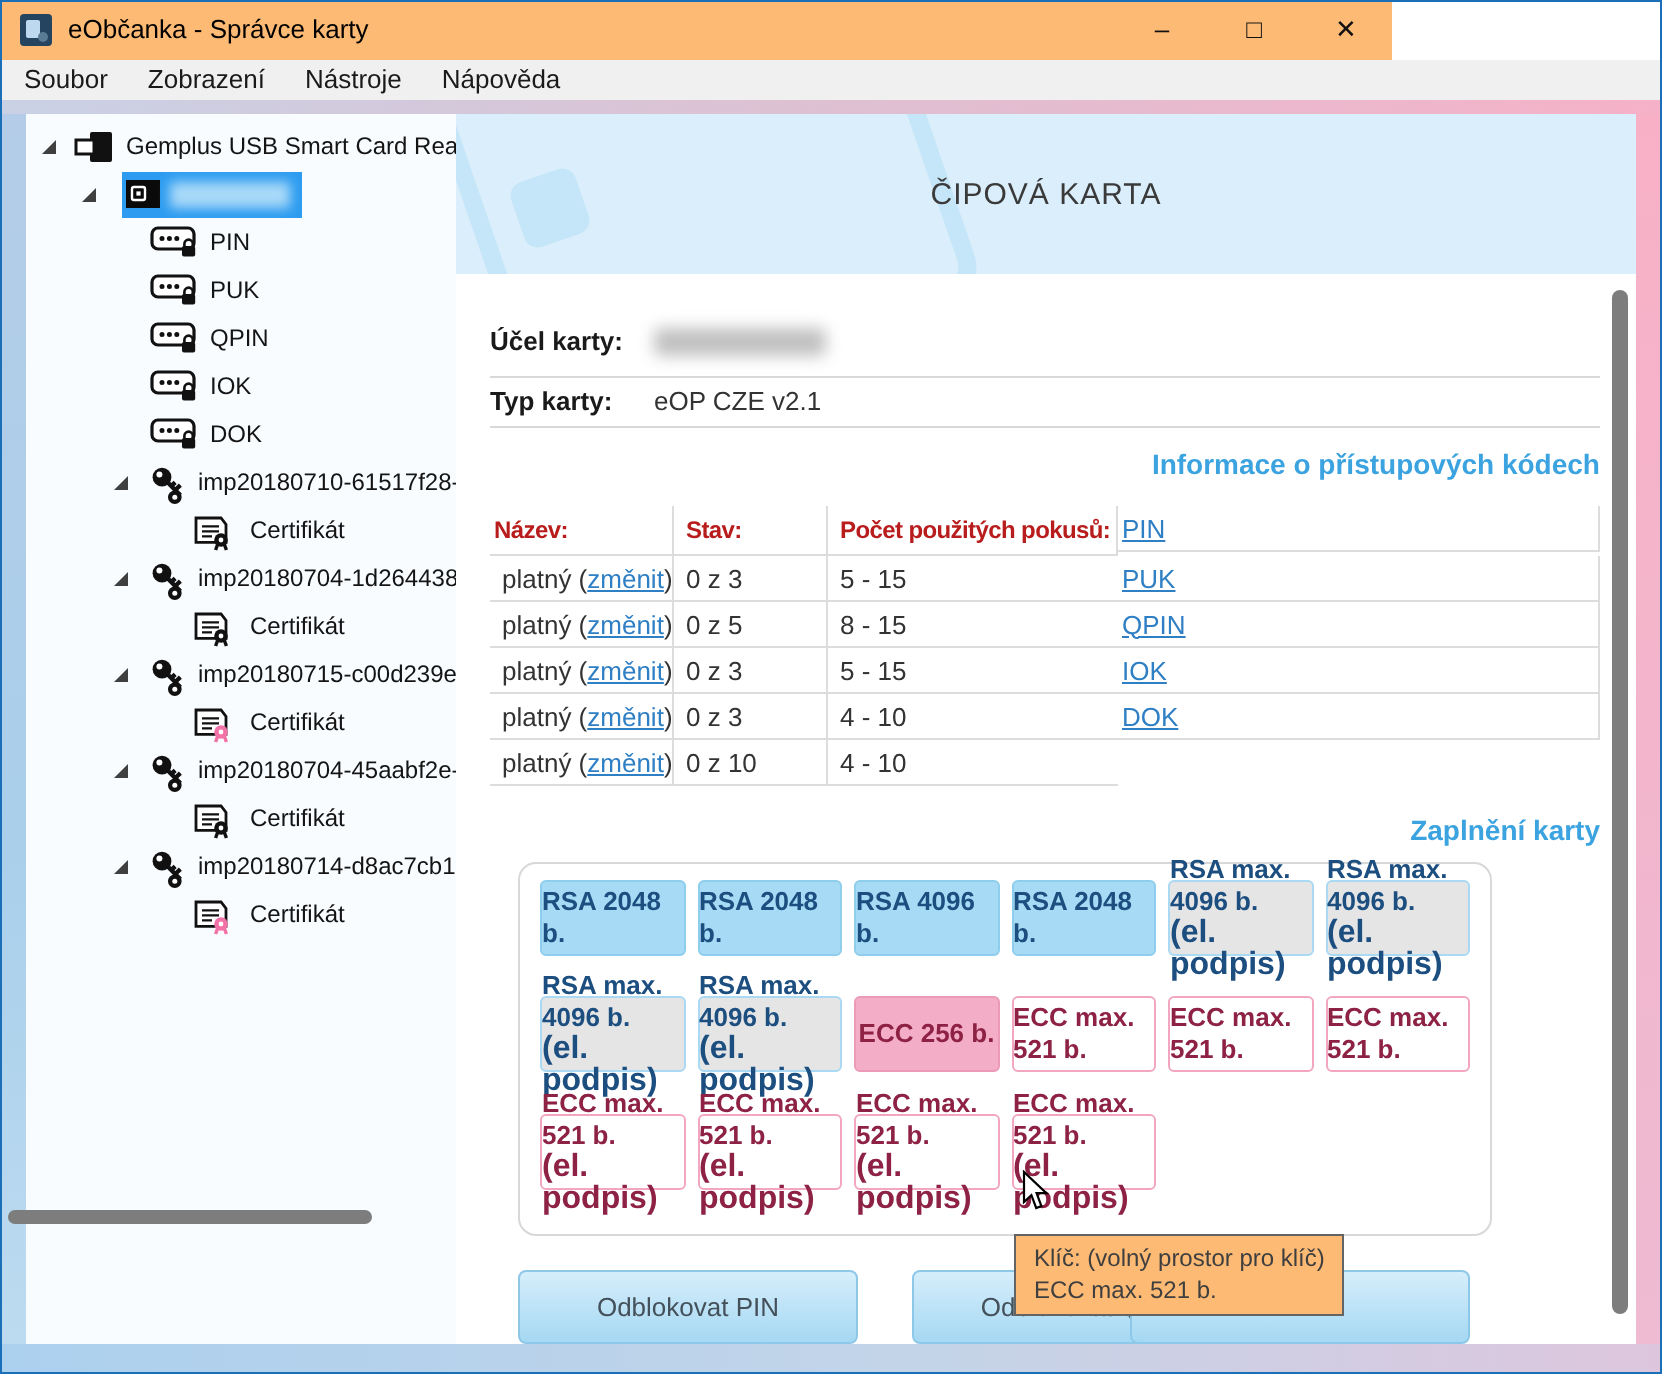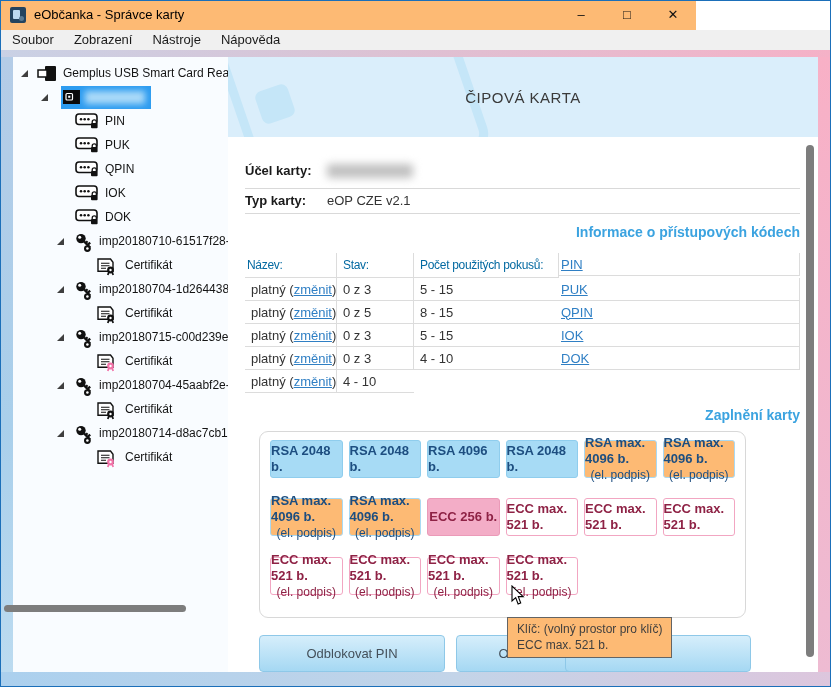--- a/index.html
+++ b/index.html
@@ -49,35 +49,35 @@
   .info-label{position:absolute;left:0;top:3px;font-size:13px;font-weight:bold;color:#1a1a1a}
   .info-value{position:absolute;left:82px;top:3px;font-size:13px;color:#333}
   .num-blur{position:absolute;left:82px;top:4px;width:86px;height:14px;background:#c0c0c0;filter:blur(4px);border-radius:3px}
 
   .section-heading{position:absolute;left:17px;width:555px;text-align:right;font-size:14px;font-weight:bold;color:#3ba3e0}
   #codes-heading{top:167px}
   #capacity-heading{top:350px}
 
   #codes-table{position:absolute;left:17px;top:196px;width:555px;display:grid;grid-template-columns:92px 77px 145px 1fr}
   .ct-cell{border-bottom:1px solid #dcdcdc;font-size:13px;color:#333;display:flex;align-items:center;padding:0 6px;height:23px;box-sizing:border-box;white-space:nowrap}
-  .ct-head{height:25px;font-weight:normal;color:#0369a1;font-size:12px;letter-spacing:-.3px}
+  .ct-head{height:25px;font-weight:bold;color:#b91c1c;font-size:12px;letter-spacing:-.3px}
   .ct-c0{padding-left:2px}
   .ct-vr{border-right:1px solid #dcdcdc}
   .ct-cell a{color:#2f7fc4;text-decoration:underline}
 
   #slot-box{position:absolute;left:31px;top:374px;width:487px;height:187px;border:1px solid #d8d8d8;border-radius:9px;box-sizing:border-box;background:#fff;padding:8px 10px}
   #slot-grid{display:grid;grid-template-columns:repeat(6,1fr);gap:6px;height:100%}
   .slot{height:38px;border-radius:3px;display:flex;flex-direction:column;align-items:center;justify-content:center;font-size:13px;font-weight:bold;box-sizing:border-box;line-height:16px}
-  .slot .sub{font-weight:normal;font-size:12px}
+  .slot .sub{font-weight:bold;font-size:16px}
   .blue-fill{background:#a7dbf5;border:1px solid #8fcded;color:#1d4e80}
-  .blue-outline{background:#fdba74;border:1px solid #a9d9f3;color:#1d4e80}
+  .blue-outline{background:#e5e5e5;border:1px solid #a9d9f3;color:#1d4e80}
   .pink-fill{background:#f3adc7;border:1px solid #eb9ab8;color:#8e2245}
   .pink-outline{background:#fff;border:1px solid #f2a6c2;color:#8e2245}
 
-  .action-btn{position:absolute;width:186px;height:37px;border:1px solid #8ec8e8;border-radius:4px;
+  .action-btn{position:absolute;width:170px;height:37px;border:1px solid #8ec8e8;border-radius:4px;
     background:linear-gradient(180deg,#d6eefb,#a5d8f3);display:flex;align-items:center;justify-content:center;
     font-size:13px;color:#44505a;box-sizing:border-box}
 
   
   #main-vscroll{position:absolute;left:806px;top:145px;width:8px;height:512px;background:#7d7d7d;border-radius:4px;z-index:10}
 
   
   #tooltip{position:absolute;left:507px;top:617px;background:#fdba74;border:1px solid #646464;
     padding:4px 9px;z-index:40;white-space:nowrap}
   #tooltip .tt-line{font-size:12px;line-height:15.5px;color:#3f3f3f}
@@ -333,20 +333,21 @@
       <div class="ct-cell ct-c0 ct-vr">
         <a href="#">IOK</a>
       </div>
       <div class="ct-cell ct-vr">platný (<a href="#">změnit</a>)</div>
       <div class="ct-cell ct-vr">0 z 3</div>
       <div class="ct-cell">4 - 10</div>
       <div class="ct-cell ct-c0 ct-vr">
         <a href="#">DOK</a>
       </div>
       <div class="ct-cell ct-vr">platný (<a href="#">změnit</a>)</div>
+      <div class="ct-cell ct-vr">0 z 10</div>
       <div class="ct-cell">4 - 10</div>
     </div>
 
   <div class="section-heading" id="capacity-heading">Zaplnění karty</div>
   <div id="slot-box">
     <div id="slot-grid">
         <div class="slot blue-fill">
           <div class="slot-label">RSA 2048 b.</div>
         </div>
         <div class="slot blue-fill">

